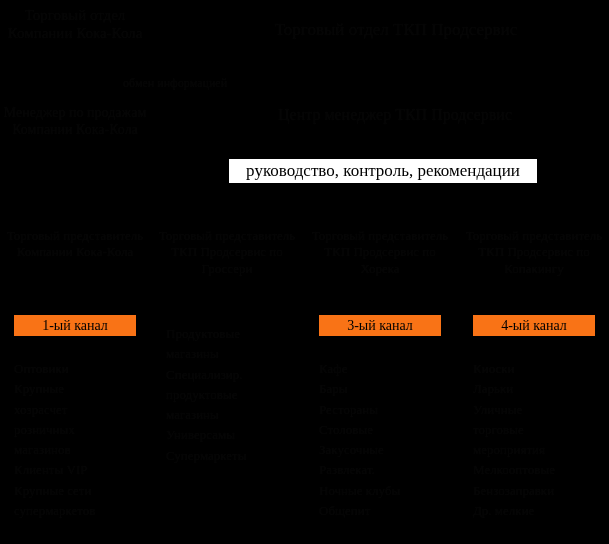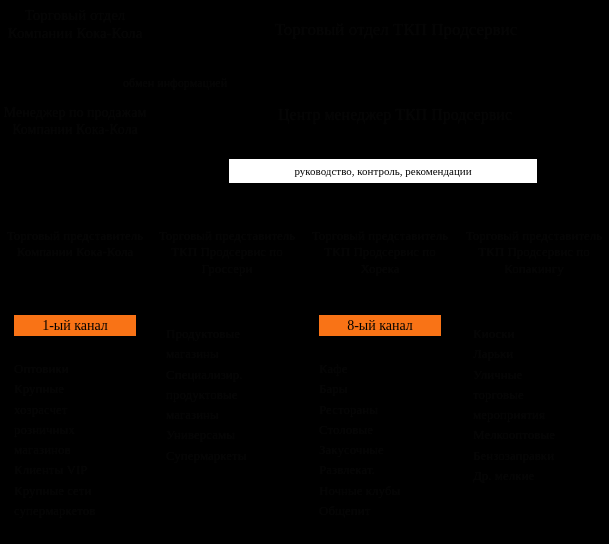--- a/index.html
+++ b/index.html
@@ -32,21 +32,21 @@
   #center-manager { left:200px; top:105px; width:390px; font-size:16px; }
 
   
   .callout {
     position:absolute;
     left:228px; top:158px;
     width:310px; height:26px;
     background:#ffffff;
     border:1px solid #000000;
     color:#000000;
-    font-size:11px;
+    font-size:17px;
     display:flex; align-items:center; justify-content:center;
     white-space:nowrap;
   }
 
   
   .col { position:absolute; top:228px; width:150px; }
   .col-0 { left:0px; }
   .col-1 { left:152px; }
   .col-2 { left:305px; }
   .col-3 { left:459px; }
@@ -122,35 +122,36 @@
       <div>Специализир.</div>
       <div>продуктовые</div>
       <div>магазины</div>
       <div>Универсамы</div>
       <div>Супермаркеты</div>
     </div>
   </div>
 
   <div class="col col-2">
     <div class="role">Торговый представитель ТКП Продсервис по Хорека</div>
-    <div class="channel-box">8-ый канал</div>
+    <div class="channel-box">3-ый канал</div>
     <div class="items">
       <div>Кафе</div>
       <div>Бары</div>
       <div>Рестораны</div>
       <div>Столовые</div>
       <div>Закусочные</div>
       <div>Развлекат.</div>
       <div>Ночные клубы</div>
       <div>Общепит</div>
     </div>
   </div>
 
   <div class="col col-3">
     <div class="role">Торговый представитель ТКП Продсервис по Копакингу</div>
+    <div class="channel-box">4-ый канал</div>
     <div class="items">
       <div>Киоски</div>
       <div>Ларьки</div>
       <div>Уличные</div>
       <div>торговые</div>
       <div>мероприятия</div>
       <div>Мелкооптовые</div>
       <div>Бензозаправки</div>
       <div>Др. мелкие</div>
     </div>

